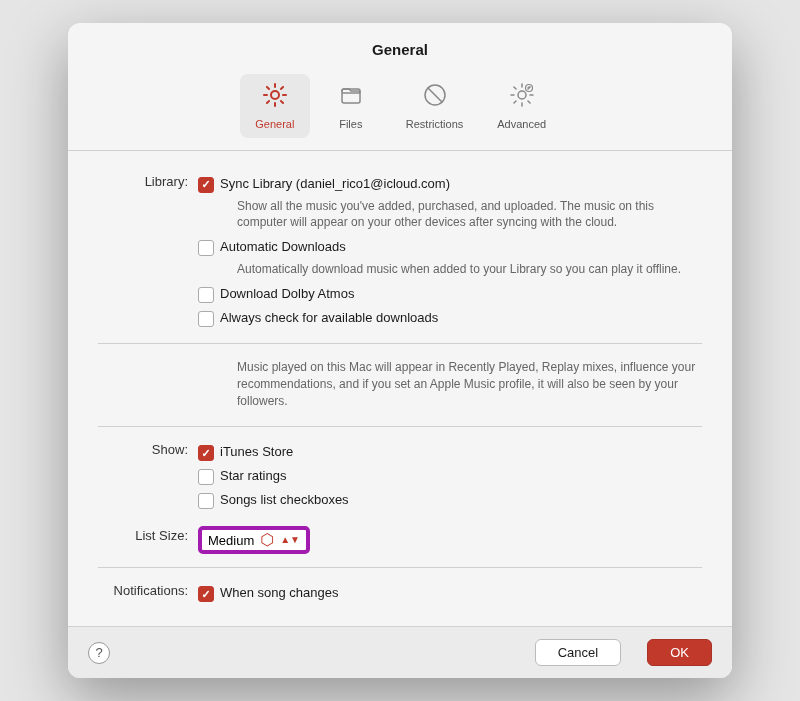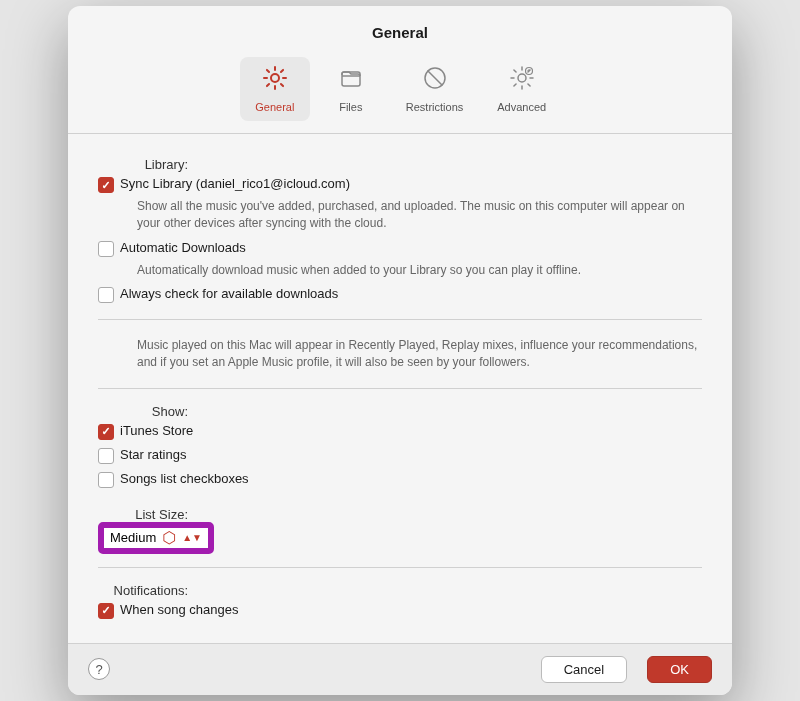--- a/index.html
+++ b/index.html
@@ -67,21 +67,20 @@
       padding: 16px 30px 16px;
       background: #f5f5f5;
     }
     .section {
       margin-bottom: 4px;
     }
     .row {
       display: flex;
       align-items: flex-start;
       padding: 5px 0;
-      flex-direction: column;
     }
     .row-label {
       width: 100px;
       text-align: right;
       font-size: 13px;
       color: #333;
       font-weight: 500;
       padding-right: 10px;
       padding-top: 2px;
       flex-shrink: 0;
@@ -135,21 +134,21 @@
     }
     .divider {
       border: none;
       border-top: 1px solid #d0d0d0;
       margin: 8px 0;
     }
     
     .select-wrapper {
       display: inline-flex;
       align-items: center;
-      border: 6px solid #a21caf;
+      border: 4px solid #a21caf;
       border-radius: 5px;
       background: white;
       padding: 2px 6px;
       font-size: 13px;
       gap: 6px;
       cursor: pointer;
     }
     .select-wrapper .arrow {
       color: #c0392b;
       font-size: 16px;
@@ -172,21 +171,21 @@
       display: flex;
       align-items: center;
       justify-content: center;
       font-size: 13px;
       color: #555;
       cursor: pointer;
       background: white;
     }
     .btn-group {
       display: flex;
-      gap: 20px;
+      gap: 26px;
     }
     .btn {
       padding: 5px 22px;
       border-radius: 6px;
       font-size: 13px;
       cursor: pointer;
       border: 1px solid #bbb;
       background: white;
       color: #1a1a1a;
     }
@@ -258,20 +257,24 @@
             <span class="option-label">Sync Library (daniel_rico1@icloud.com)</span>
           </div>
           <div class="option-desc">Show all the music you've added, purchased, and uploaded. The music on this computer will appear on your other devices after syncing with the cloud.</div>
 
           <div class="option-row">
             <div class="checkbox"></div>
             <span class="option-label">Automatic Downloads</span>
           </div>
           <div class="option-desc">Automatically download music when added to your Library so you can play it offline.</div>
 
+          <div class="option-row">
+            <div class="checkbox"></div>
+            <span class="option-label">Download Dolby Atmos</span>
+          </div>
 
           <div class="option-row">
             <div class="checkbox"></div>
             <span class="option-label">Always check for available downloads</span>
           </div>
         </div>
       </div>
     </div>
 
     <hr class="divider">

